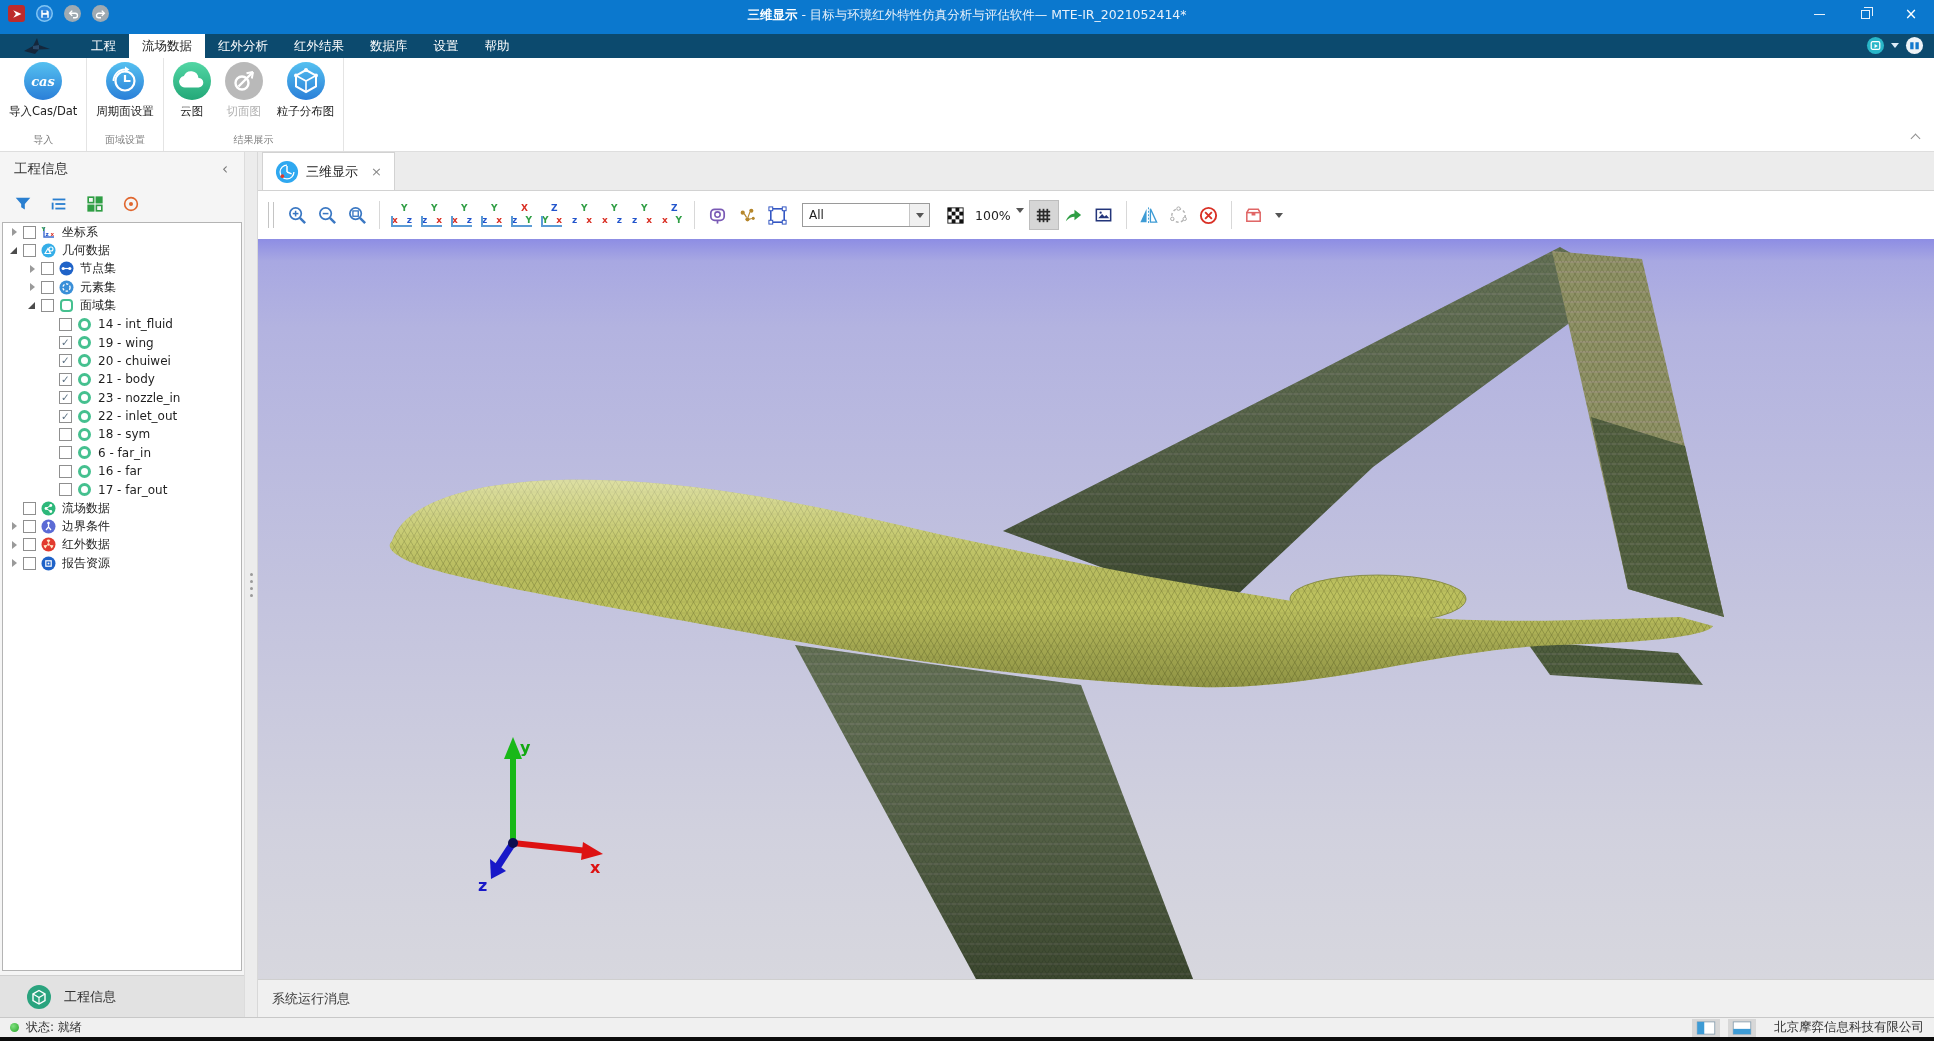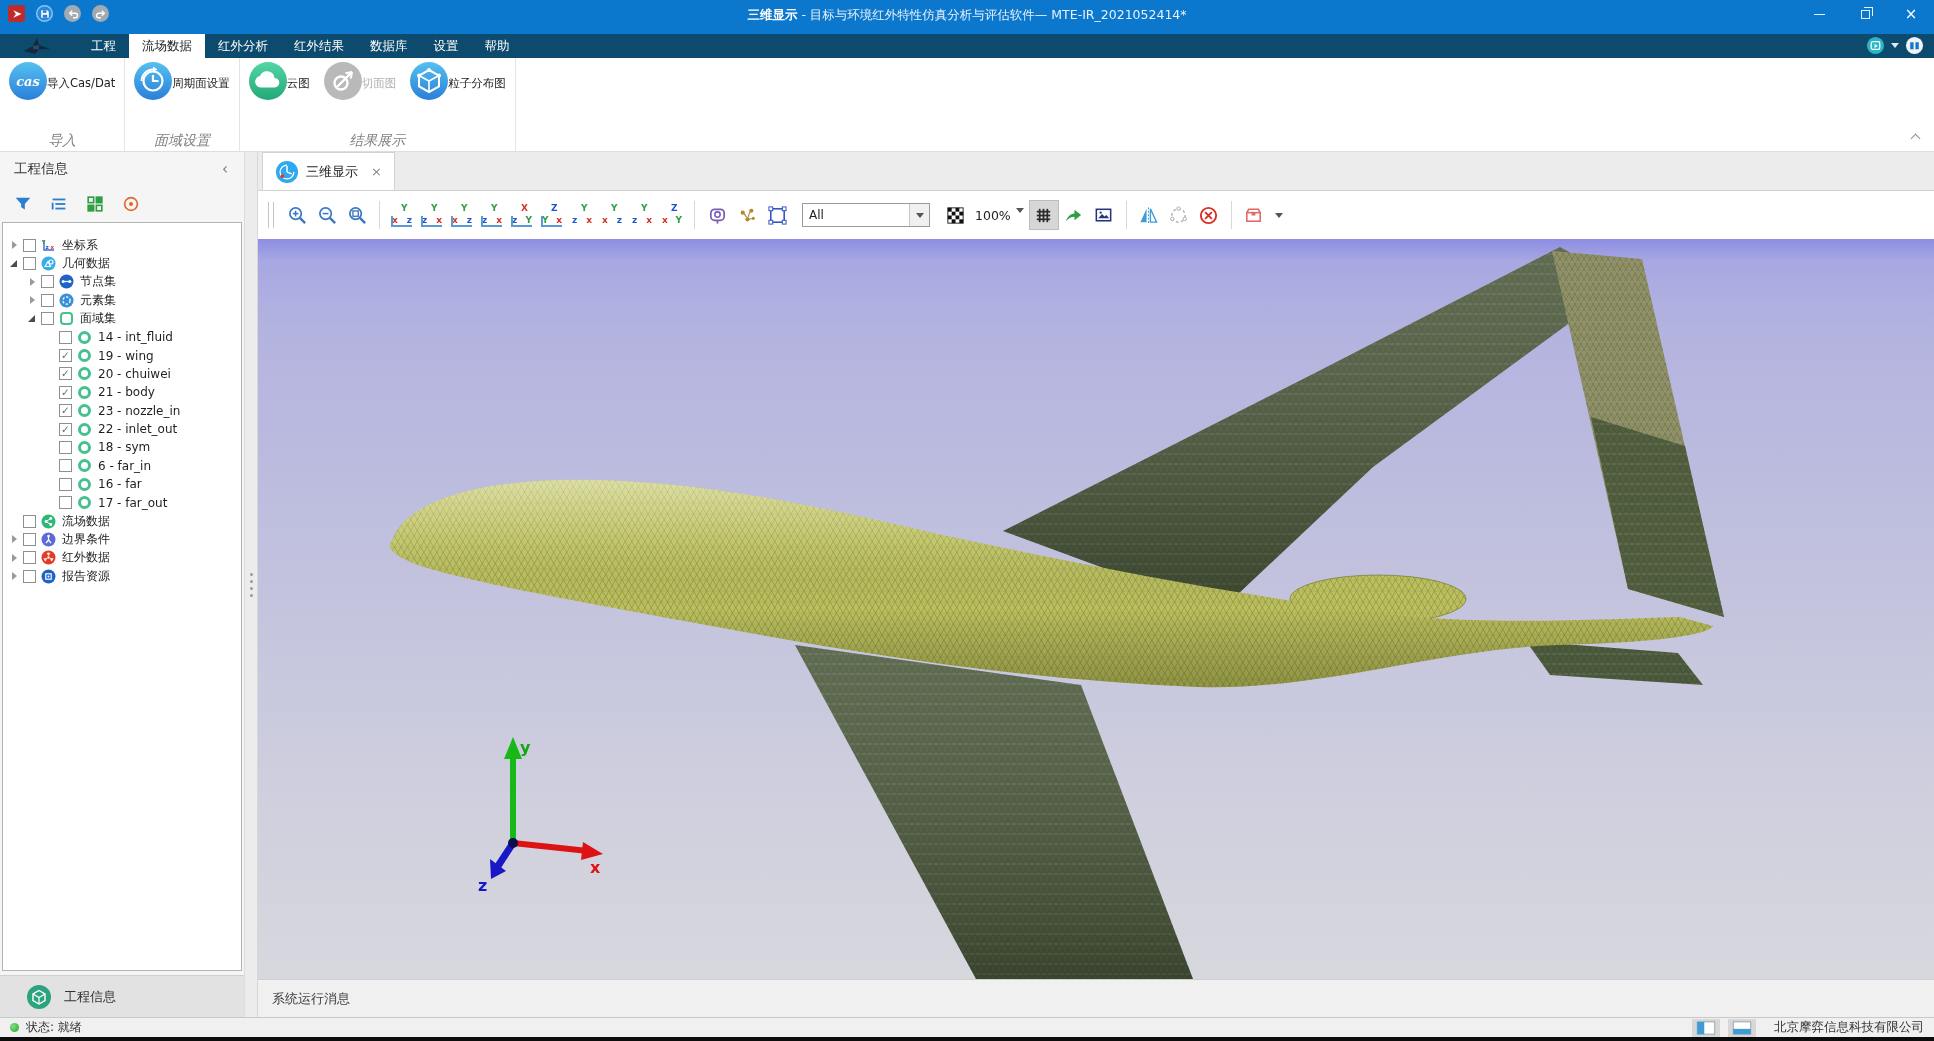--- a/index.html
+++ b/index.html
@@ -34,43 +34,43 @@
   .menu-item.active { background:#fff; color:#1a1a1a; }
   .menubar-right { position:absolute; right:10px; top:2px; display:flex; align-items:center; gap:6px; }
   .mrbtn { width:19px; height:19px; display:flex; }
   .mrbtn svg { width:19px; height:19px; }
   .mcaret { width:0; height:0; border-left:4px solid transparent; border-right:4px solid transparent; border-top:5px solid #dcebf7; }
 
   
   .ribbon { height:94px; background:#fff; border-bottom:1px solid #dedede; display:flex; flex:none; position:relative; }
   .rgroup { display:flex; flex-direction:column; border-right:1px solid #e4e4e4; padding:0 2px; }
   .rbtns { flex:1; display:flex; align-items:flex-start; justify-content:center; padding-top:4px; }
-  .rbtn { display:flex; flex-direction:row; align-items:center; padding:0 7px; }
+  .rbtn { display:flex; flex-direction:column; align-items:center; padding:0 7px; }
   .rcircle { width:38px; height:38px; border-radius:50%; display:flex; align-items:center; justify-content:center; }
   .rcircle svg { width:38px; height:38px; }
   .rcircle.blue { background:linear-gradient(180deg,#55c0f0,#2a7fd8); }
   .rcircle.green { background:linear-gradient(180deg,#52d6a4,#23a878); }
   .rcircle.gray { background:#b9b9b9; }
   .rlabel { font-size:11.5px; color:#222; margin-top:4px; white-space:nowrap; }
   .rbtn.disabled .rlabel { color:#b0b0b0; }
-  .glabel { height:20px; font-size:14px; color:#808080; text-align:center; line-height:18px;font-style:italic; }
+  .glabel { height:20px; font-size:10px; color:#808080; text-align:center; line-height:18px; }
   .ribbon-collapse { position:absolute; right:12px; bottom:8px; width:14px; height:12px; display:flex; align-items:center; justify-content:center; }
   .chev-up { width:7px; height:7px; border-left:1.6px solid #909090; border-top:1.6px solid #909090; transform:rotate(45deg); margin-top:3px; }
 
   
   .main { flex:1; display:flex; min-height:0; background:#f0f0f0; }
 
   
   .left-panel { width:245px; flex:none; background:#f5f5f5; display:flex; flex-direction:column; border-right:1px solid #dcdcdc; }
   .panel-header { height:34px; display:flex; align-items:center; padding:0 10px 0 14px; font-size:13.5px; color:#333; }
   .panel-collapse { margin-left:auto; color:#777; font-size:15px; width:18px; text-align:center; }
   .panel-toolbar { height:36px; display:flex; align-items:center; gap:14px; padding-left:12px; }
   .ptbtn { width:22px; height:22px; display:flex; align-items:center; justify-content:center; }
   .ptbtn svg { width:20px; height:20px; }
-  .tree-box { flex:1; background:#fff; border:1px solid #b4b4b4; margin:0 2px 4px 2px; overflow:hidden; padding-top:13px; }
+  .tree-box { flex:1; background:#fff; border:1px solid #b4b4b4; margin:0 2px 4px 2px; overflow:hidden; padding-top:0; }
   .trow { height:18.4px; display:flex; align-items:center; font-size:12px; color:#1f1f1f; white-space:nowrap; }
   .exp { width:11px; height:11px; flex:none; position:relative; margin-right:3px; }
   .exp.closed::before { content:''; position:absolute; left:3px; top:1.5px; border-left:5px solid #9a9a9a;
     border-top:4px solid transparent; border-bottom:4px solid transparent; }
   .exp.open::before { content:''; position:absolute; left:1px; top:2px; border-bottom:7px solid #4c4c4c; border-left:7px solid transparent; }
   .cb { width:13px; height:13px; flex:none; border:1px solid #8f8f8f; background:#fff; margin-right:5px;
     font-size:10.5px; line-height:11px; text-align:center; color:#5d7284; }
   .ticon { width:15px; height:15px; flex:none; margin-right:6px; display:flex; }
   .ticon svg { width:15px; height:15px; }
   .panel-footer { height:42px; flex:none; background:#e2e2e2; border-top:1px solid #cfcfcf; display:flex; align-items:center; padding-left:26px; gap:12px; }

